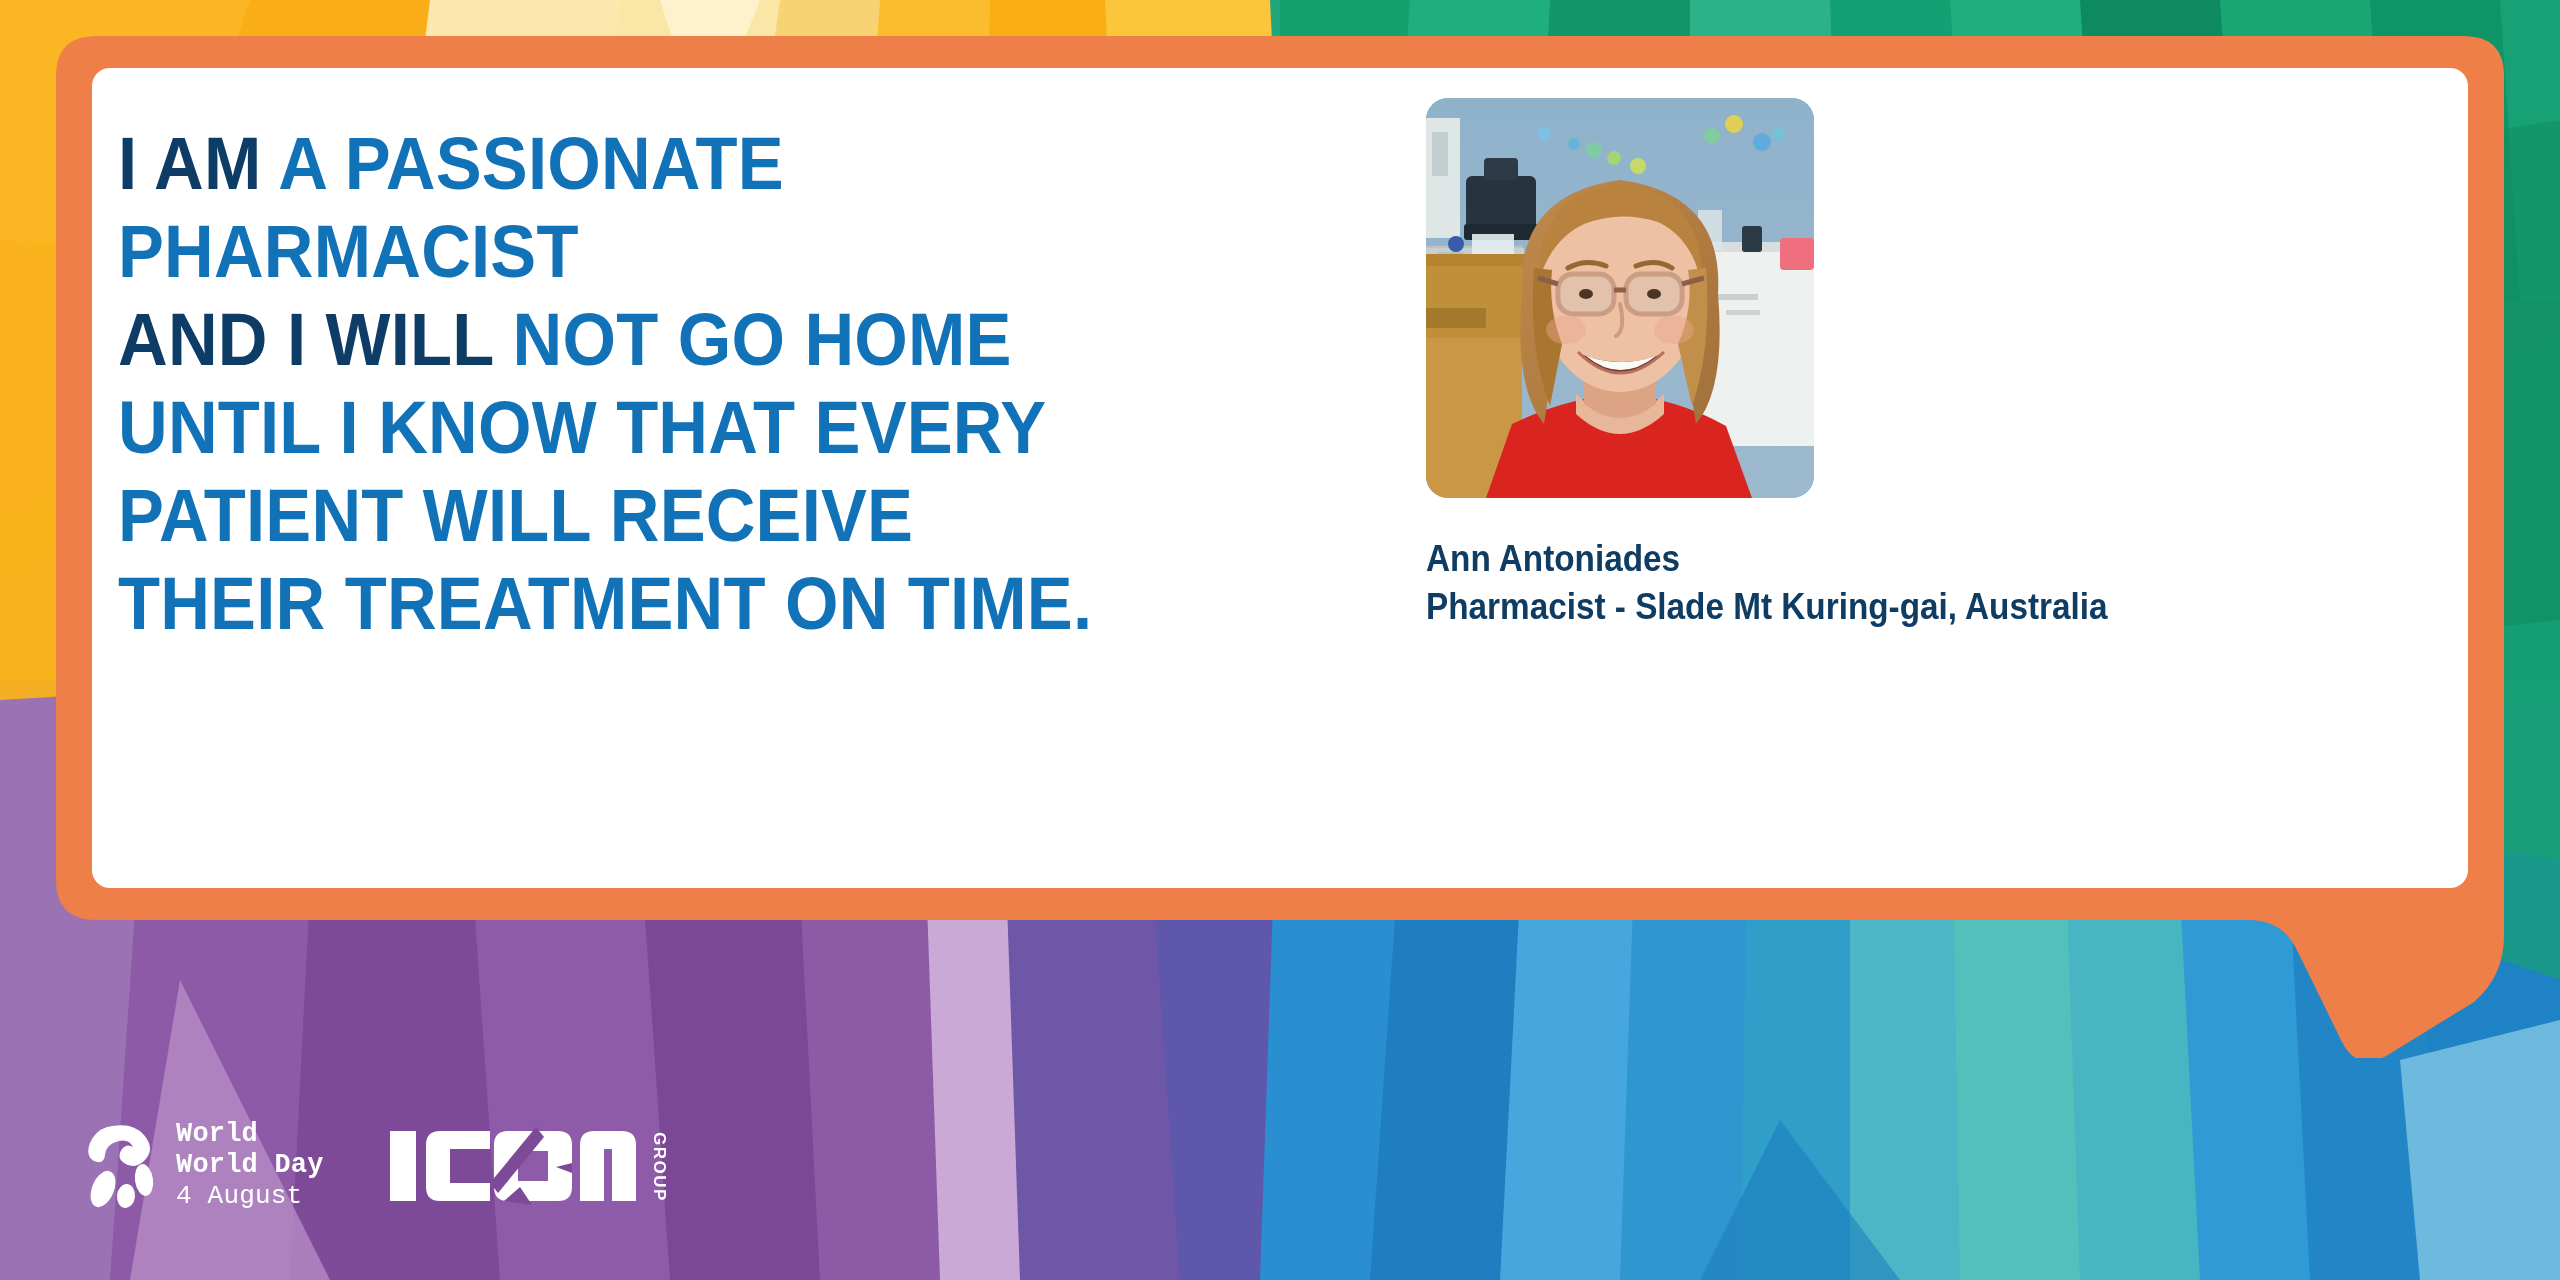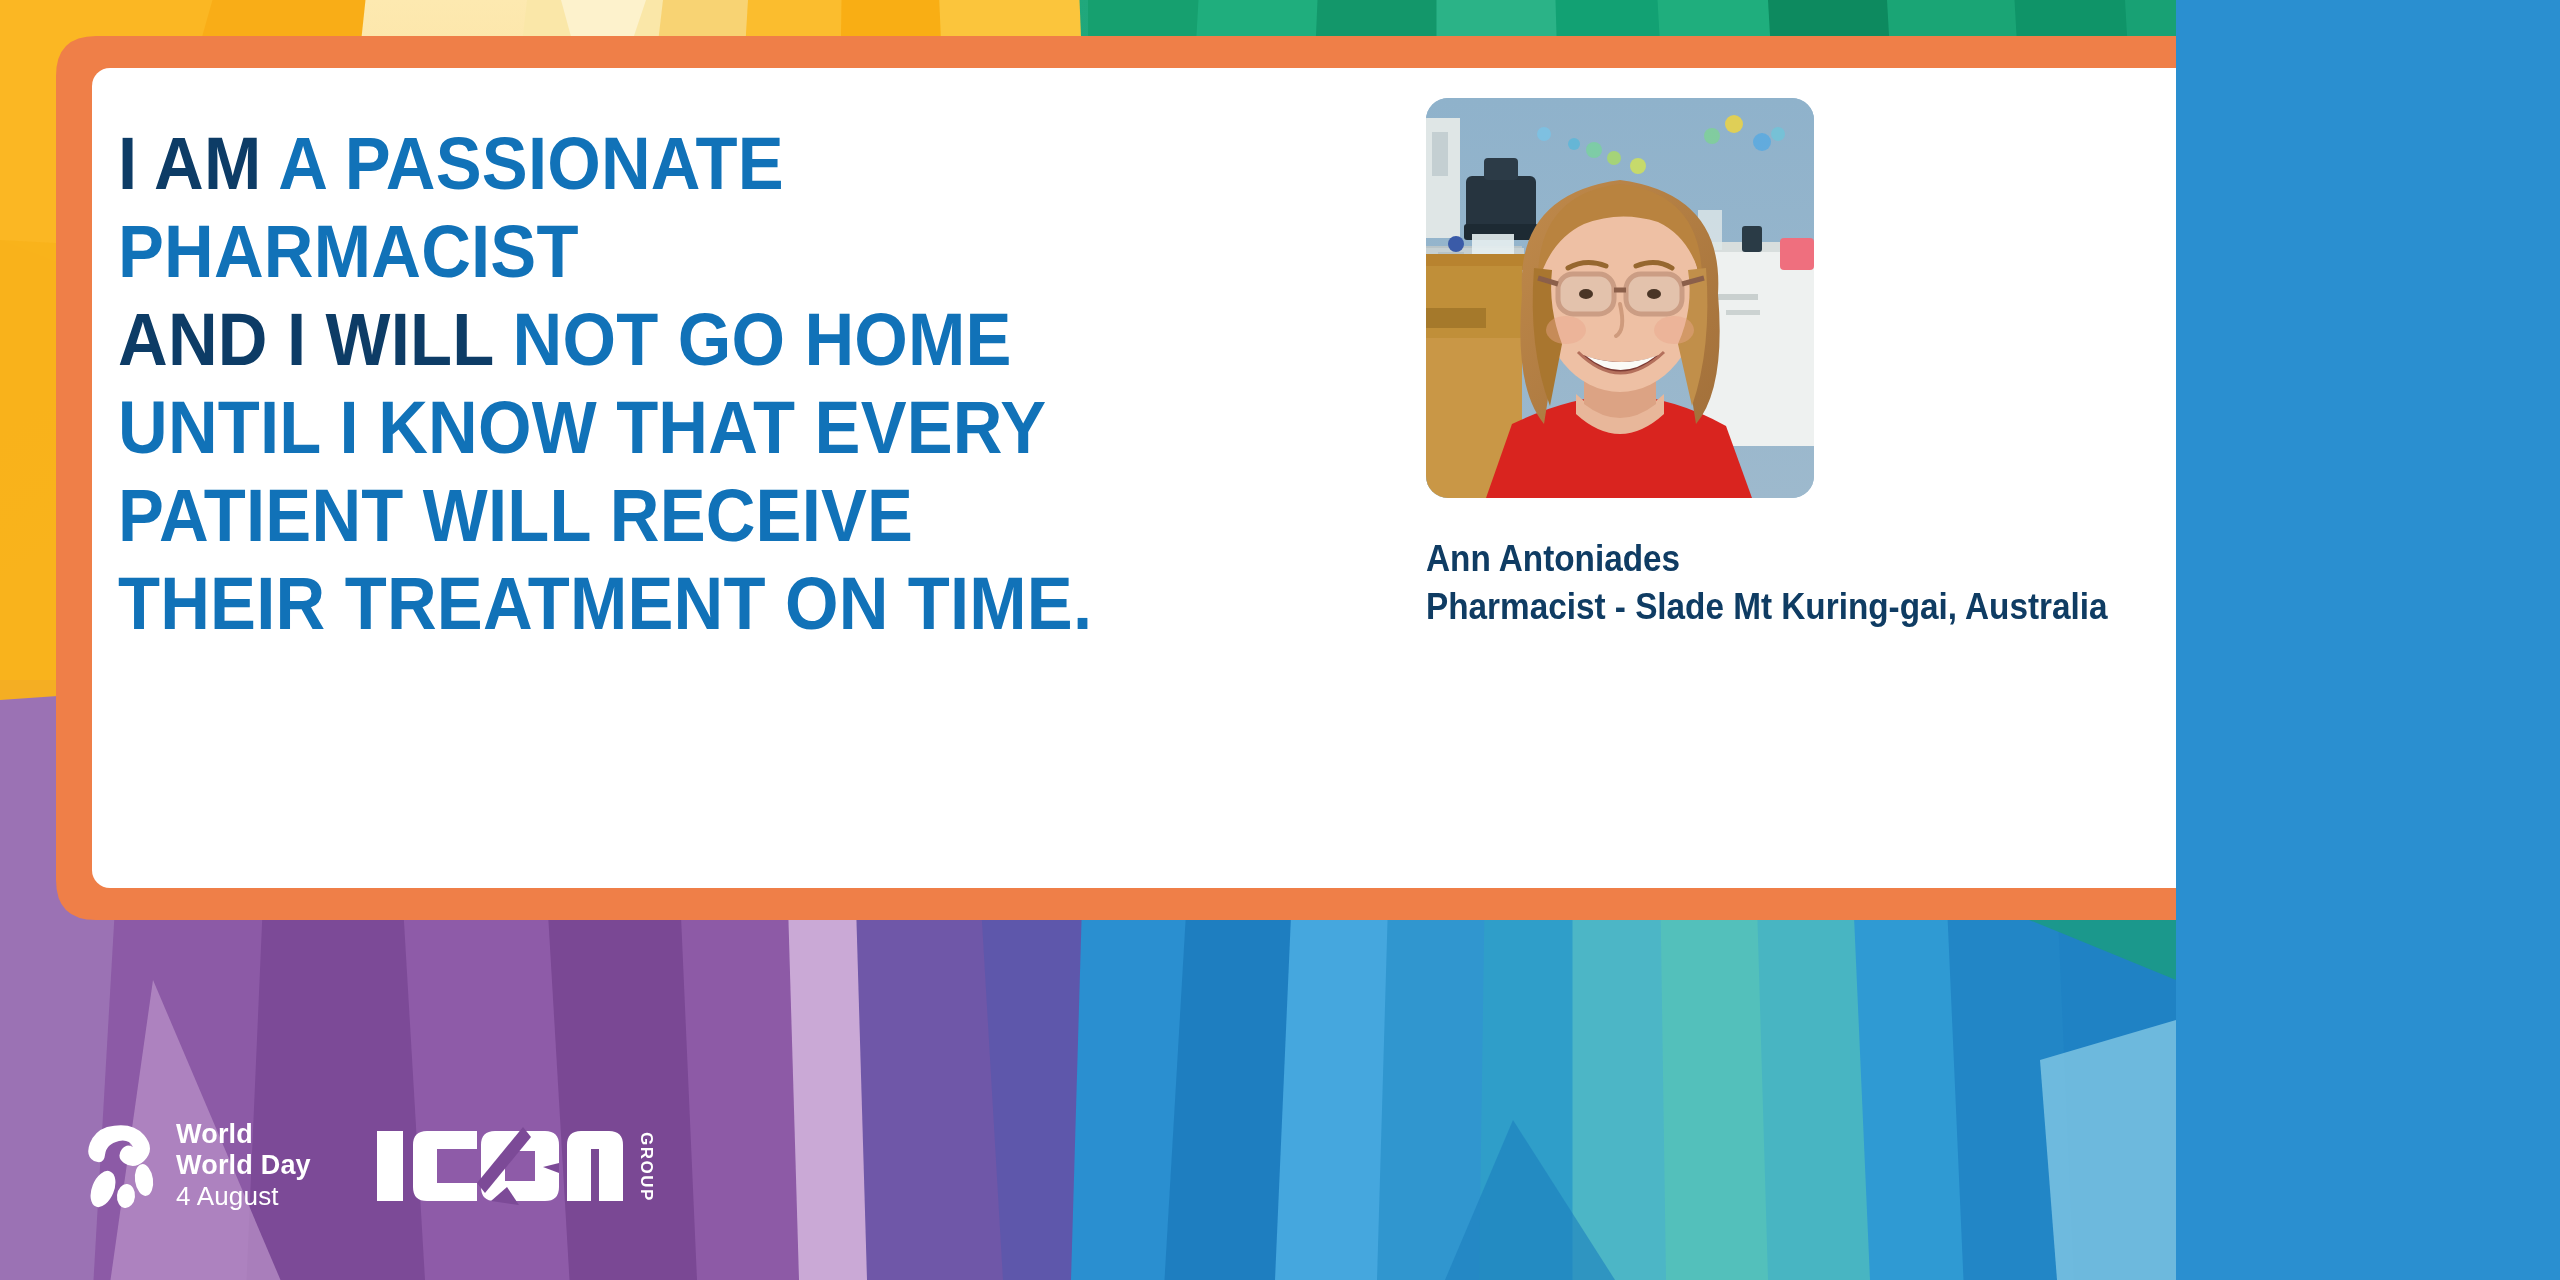--- a/index.html
+++ b/index.html
@@ -3,21 +3,21 @@
 <meta charset="utf-8">
 <style>
   * { margin:0; padding:0; box-sizing:border-box; }
   html,body { width:2560px; height:1280px; overflow:hidden; }
   body {
     font-family:"Liberation Sans", sans-serif;
     background:#2a8fd0;
     position:relative;
   }
 
-  #stage { position:absolute; inset:0; width:2176px; height:1280px; overflow:hidden;padding-left:16px; }
+  #stage { position:absolute; inset:0; width:2560px; height:1280px; overflow:hidden;padding-left:16px; }
 
   #bg { position:absolute; inset:0; width:100%; height:100%; display:block; }
 
   
   #bubble-wrap {
     position:absolute;
     left:56px; top:36px;
     width:2448px; height:1022px;
   }
   #bubble-svg { position:absolute; inset:0; width:100%; height:100%; display:block; }
@@ -81,21 +81,21 @@
   #attr-role { font-size:37px; line-height:46px; margin-top:2px; }
 
   
   #footer-logos {
     position:absolute;
     left:86px; bottom:68px;
     display:flex;
     align-items:center;
     gap:62px;
   }
-  #wcd-logo { display:flex; align-items:center; gap:16px; }
+  #wcd-logo { display:flex; align-items:center; gap:16px;font-family:Liberation Mono, monospace; }
   #wcd-mark { width:74px; height:86px; flex:0 0 auto; }
   #wcd-text { color:#fff; }
   .wcd-bold {
     font-weight:700;
     font-size:27px;
     line-height:31px;
     letter-spacing:0.2px;
   }
   .wcd-light {
     font-weight:400;

